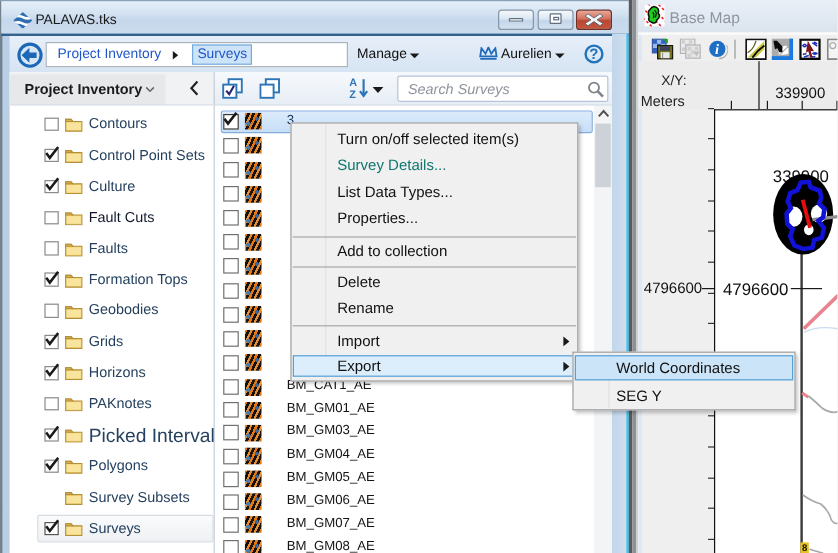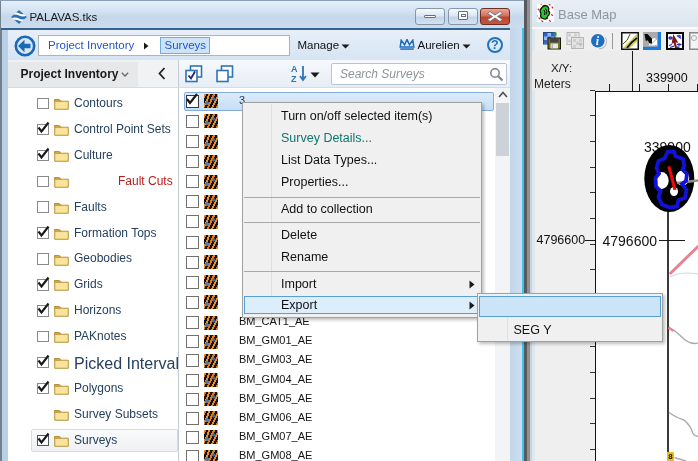--- a/index.html
+++ b/index.html
@@ -143,21 +143,21 @@
         <path d="M0.7 2.5 L5.2 2.5 L6.7 4.2 L0.7 4.2 Z" fill="#ddb04a" stroke="#b3903a" stroke-width="0.9"></path>
         <rect x="1.6" y="5.1" width="11.8" height="6.3" fill="#f8e49c"></rect>
       </svg>
       <div class="abs" style="left:74px;top:147.79999999999998px;font-size:12px;color:#26415f;">Culture</div>
       <div class="abs" style="left:37px;top:175.49999999999997px;width:11.5px;height:11.5px;background:#fff;border:1.2px solid #8a8a8a;"></div>
       <svg class="abs" style="left:53.5px;top:174.79999999999998px;" width="15" height="13" viewBox="0 0 15 13">
         <path d="M0.7 2.5 L5.2 2.5 L6.7 4.2 L14.3 4.2 L14.3 12.3 L0.7 12.3 Z" fill="#f0cf6a" stroke="#b3903a" stroke-width="0.9"></path>
         <path d="M0.7 2.5 L5.2 2.5 L6.7 4.2 L0.7 4.2 Z" fill="#ddb04a" stroke="#b3903a" stroke-width="0.9"></path>
         <rect x="1.6" y="5.1" width="11.8" height="6.3" fill="#f8e49c"></rect>
       </svg>
-      <div class="abs" style="left:74px;top:173.7px;font-size:12px;color:#b91c1c;margin-left:44px;">Fault Cuts</div>
+      <div class="abs" style="left:74px;top:173.7px;font-size:12px;color:#0f172a;">Fault Cuts</div>
       <div class="abs" style="left:37px;top:201.39999999999998px;width:11.5px;height:11.5px;background:#fff;border:1.2px solid #8a8a8a;"></div>
       <svg class="abs" style="left:53.5px;top:200.7px;" width="15" height="13" viewBox="0 0 15 13">
         <path d="M0.7 2.5 L5.2 2.5 L6.7 4.2 L14.3 4.2 L14.3 12.3 L0.7 12.3 Z" fill="#f0cf6a" stroke="#b3903a" stroke-width="0.9"></path>
         <path d="M0.7 2.5 L5.2 2.5 L6.7 4.2 L0.7 4.2 Z" fill="#ddb04a" stroke="#b3903a" stroke-width="0.9"></path>
         <rect x="1.6" y="5.1" width="11.8" height="6.3" fill="#f8e49c"></rect>
       </svg>
       <div class="abs" style="left:74px;top:199.6px;font-size:12px;color:#26415f;">Faults</div>
       <div class="abs" style="left:37px;top:227.29999999999998px;width:11.5px;height:11.5px;background:#fff;border:1.2px solid #8a8a8a;"></div>
       <svg class="abs" style="left:36px;top:224.6px;" width="15" height="14" viewBox="0 0 15 14">
         <path d="M2.5 6.5 L5.5 10.5 L12.5 1.5" fill="none" stroke="#1a1a1a" stroke-width="2.1"></path>
@@ -465,15 +465,16 @@
       <div class="abs" style="left:243.5px;top:296px;width:237px;height:18.4px;background:#dcedfb;border:1px solid #55a0d8;"></div>
       <div class="abs" style="left:281px;top:297.7px;font-size:12.5px;color:#111;">Export</div>
       <svg class="abs" style="left:468.5px;top:300.7px;" width="6" height="9" viewBox="0 0 6 9">
         <path d="M0.5 0.5 L5.5 4.5 L0.5 8.5 Z" fill="#1a1a1a"></path>
       </svg>
     </div>
 
 <div class="abs" style="left:477.3px;top:293px;width:186px;height:48.5px;background:#f0f0f0;border:1px solid #a0a0a0;box-shadow:2px 2px 3px rgba(0,0,0,0.25);"></div>
 <div class="abs" style="left:506.5px;top:295px;width:1px;height:44.5px;background:#e0e0e0;"></div>
 <div class="abs" style="left:479.3px;top:296.3px;width:182px;height:21px;background:#cbe4f8;border:1px solid #56a0d8;"></div>
+<div class="abs" style="left:513.5px;top:299.5px;font-size:12.5px;color:#111;">World Coordinates</div>
 <div class="abs" style="left:513.5px;top:322.5px;font-size:12.5px;color:#111;">SEG Y</div>
 
 </div>
 
 </body></html>

